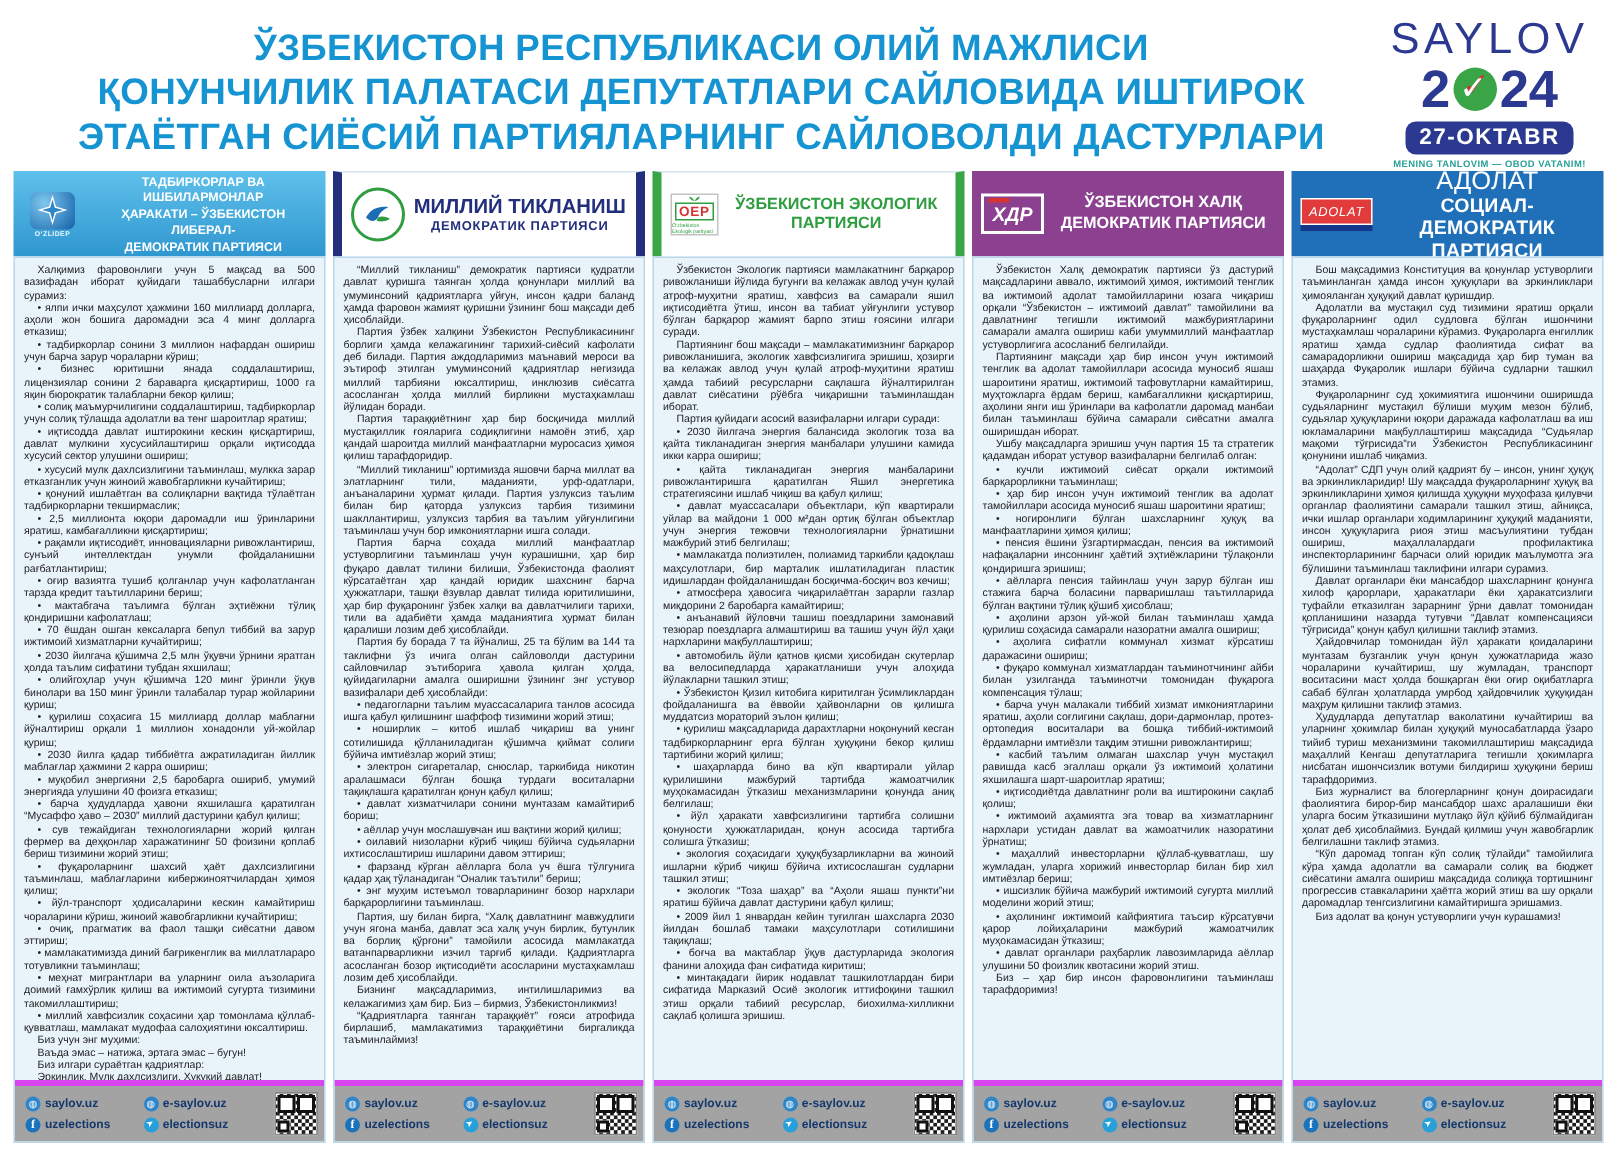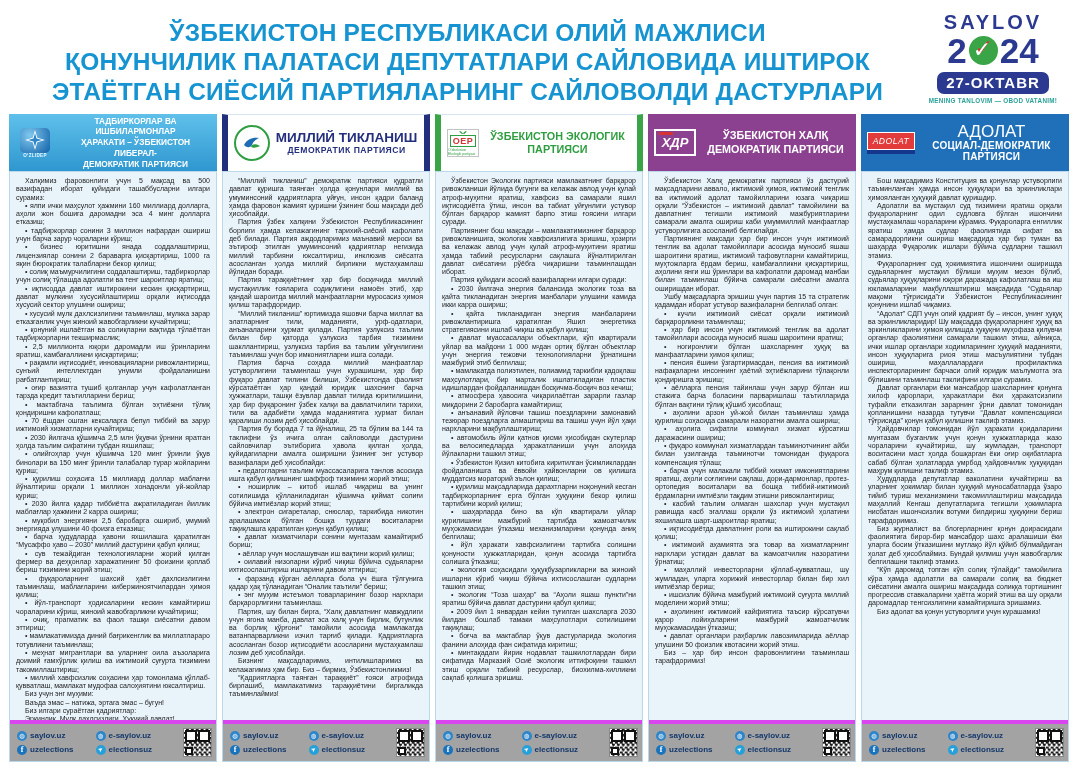--- a/index.html
+++ b/index.html
@@ -6,21 +6,21 @@
   html,body { width:1077px; height:768px; background:#fff; overflow:hidden;
               font-family:"Liberation Sans","DejaVu Sans",sans-serif; }
   .poster { position:relative; width:1077px; height:768px; }
 
   
   .top { display:flex; padding:10px 10px 2px 16px; height:112px; }
   .main-title { flex:1; text-align:center; color:#1694d2; font-weight:bold;
                 font-size:24.5px; line-height:1.2; white-space:pre-line;
                 padding-top:8px; letter-spacing:.2px; }
   .logo { width:148px; text-align:center; padding-top:2px; }
-  .logo-word { color:#2b3990; font-weight:bold; font-size:20px; letter-spacing:3px; line-height:1; }
+  .logo-word { color:#2b3990; font-weight:normal; font-size:29px; letter-spacing:3px; line-height:1; }
   .logo-year { display:flex; justify-content:center; align-items:center; color:#2b3990;
                font-weight:bold; font-size:35px; line-height:1; margin-top:1px; }
   .logo-circle { width:29px; height:29px; border-radius:50%; background:#3aa547;
                  position:relative; margin:0 2px; flex:none; }
   .logo-circle .chk-r { position:absolute; left:6px; top:1px; color:#d63333; font-size:22px; font-weight:bold; }
   .logo-circle .chk-w { position:absolute; left:4px; top:3px; color:#ffffff; font-size:22px; font-weight:bold; }
   .badge { background:#2b3990; color:#fff; font-weight:bold; font-size:15px;
            border-radius:7px; padding:2px 9px 3px; margin-top:4px; display:inline-block; letter-spacing:1px; }
   .slogan { color:#2aa198; font-size:6.3px; font-weight:bold; margin-top:3px; letter-spacing:.3px; }
 
@@ -75,21 +75,21 @@
 
   
   .hdr-5 { background:#1f70b8; color:#fff; }
   .logo5 { width:48px; flex:none; }
   .logo5 .red { background:#e23b3b; border:1px solid #fff; color:#fff; font-weight:normal;
                 font-style:italic; font-size:8.6px; text-align:center; padding:3px 1px;
                 letter-spacing:.5px; }
   .logo5 .strip { height:4px; background:#14368b; }
   .hdr-5 .txt { flex:1; text-align:center; }
   .hdr-5 .nm-main { font-size:17px; font-weight:normal; line-height:1; }
-  .hdr-5 .nm-sub { font-size:10px; font-weight:bold; letter-spacing:.2px; }
+  .hdr-5 .nm-sub { font-size:13px; font-weight:bold; letter-spacing:.2px; }
 
   
   .col-foot { flex:none; height:41px; background:#a3a3a3; border-top:4px solid #d946ef;
               display:flex; align-items:center; gap:5px; padding:3px 4px 3px 7px; }
   .links-grid { flex:1; display:grid; grid-template-columns:1fr 1.05fr; row-gap:4px; }
   .link { display:flex; align-items:center; gap:3px; font-weight:bold; color:#14386b; font-size:8px; }
   .icn { width:10px; height:10px; border-radius:50%; color:#fff; flex:none;
          display:flex; align-items:center; justify-content:center; font-size:6.5px; font-weight:bold; }
   .icn.globe { background:#2e86c9; }
   .icn.fb { background:#1b74bb; font-family:"Liberation Serif","DejaVu Serif",serif; font-size:8px; }

